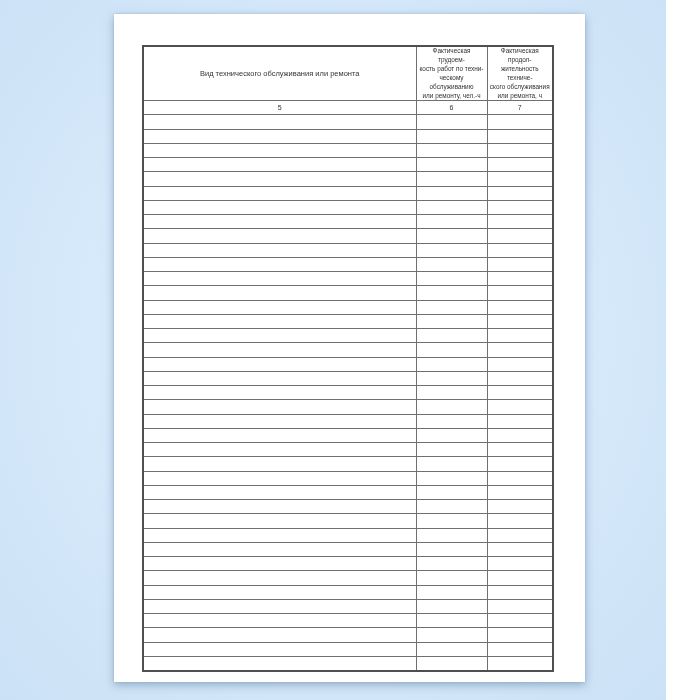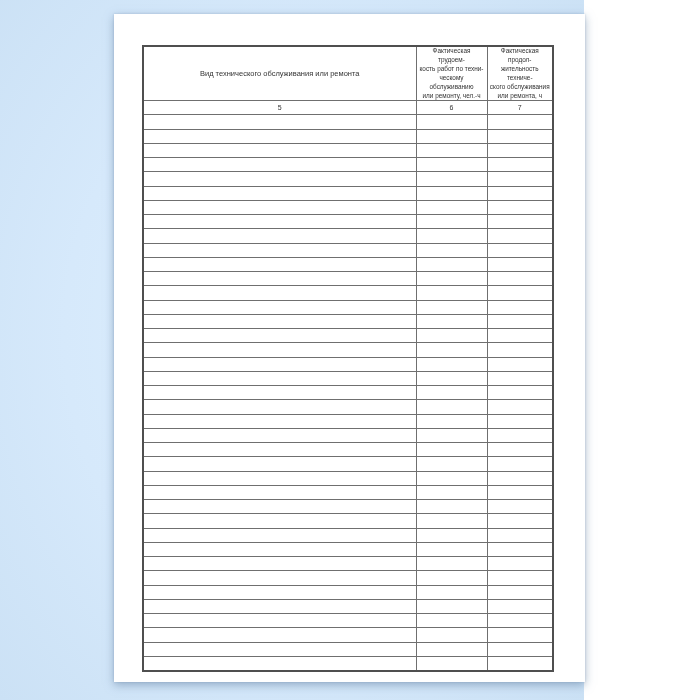--- a/index.html
+++ b/index.html
@@ -5,21 +5,21 @@
   html, body {
     margin: 0;
     padding: 0;
     width: 700px;
     height: 700px;
     overflow: hidden;
     font-family: "Liberation Sans", "DejaVu Sans", sans-serif;
   }
   .backdrop {
     position: relative;
-    width: 584px;
+    width: 666px;
     height: 700px;
     background: radial-gradient(ellipse at 50% 48%, #def0fe 0%, #d6e9fb 55%, #cbe1f5 100%);
   }
   .page {
     position: absolute;
     left: 114px;
     top: 14px;
     width: 471px;
     height: 668px;
     background: #ffffff;

